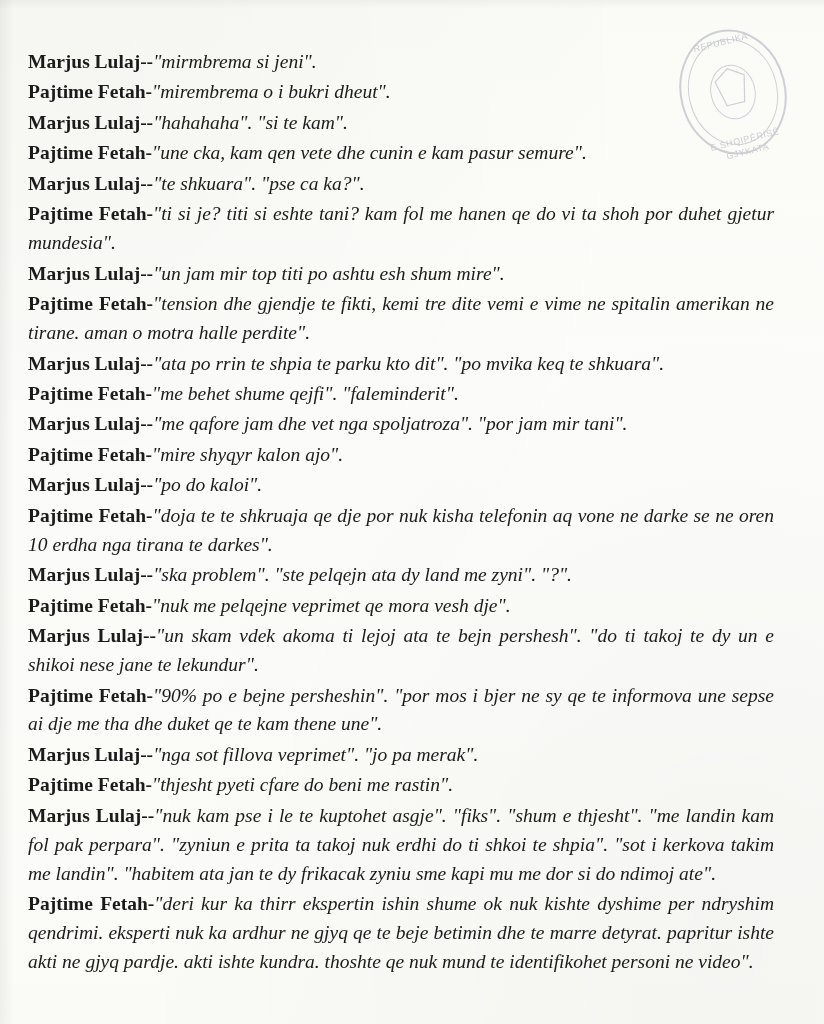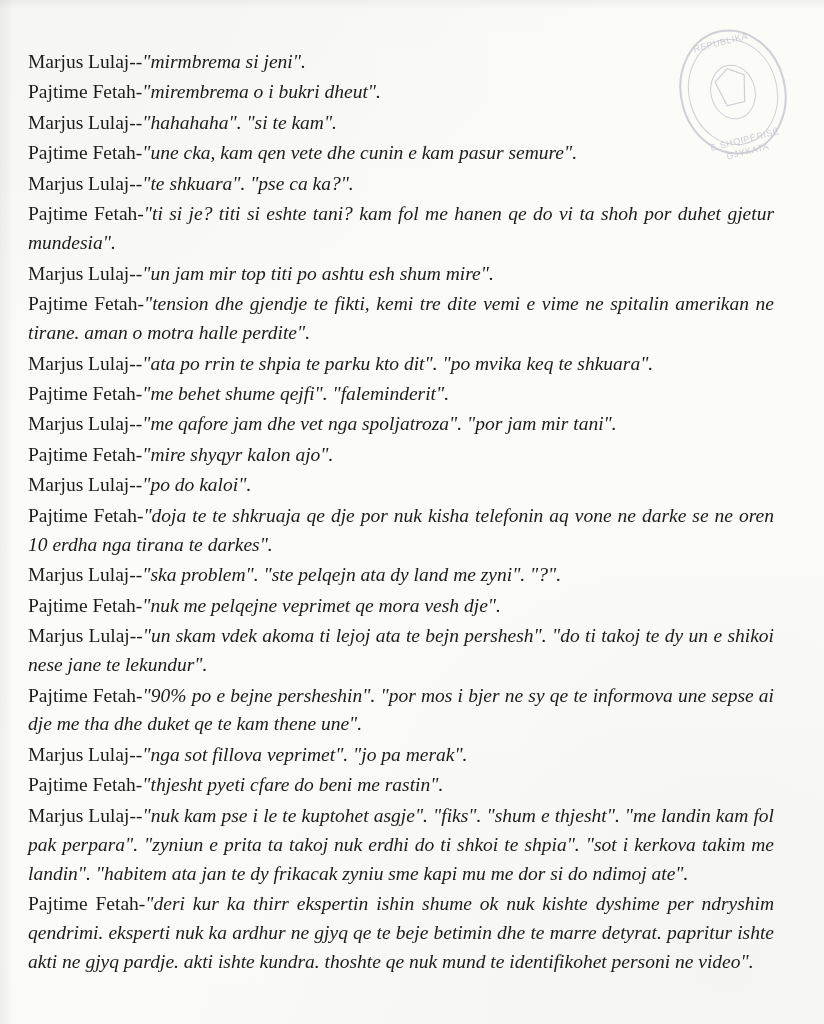--- a/index.html
+++ b/index.html
@@ -55,21 +55,21 @@
   }
   .line {
     font-size: 19.5px;
     line-height: 1.485;
     margin: 0 0 1.5px 0;
     text-align: justify;
     text-justify: inter-word;
     padding-right: 4px;
   }
   .speaker {
-    font-weight: normal;
+    font-weight: bold;
     font-style: normal;
   }
   .quote {
     font-style: italic;
   }
 
   
   .stamp {
     position: absolute;
     top: 4px;

